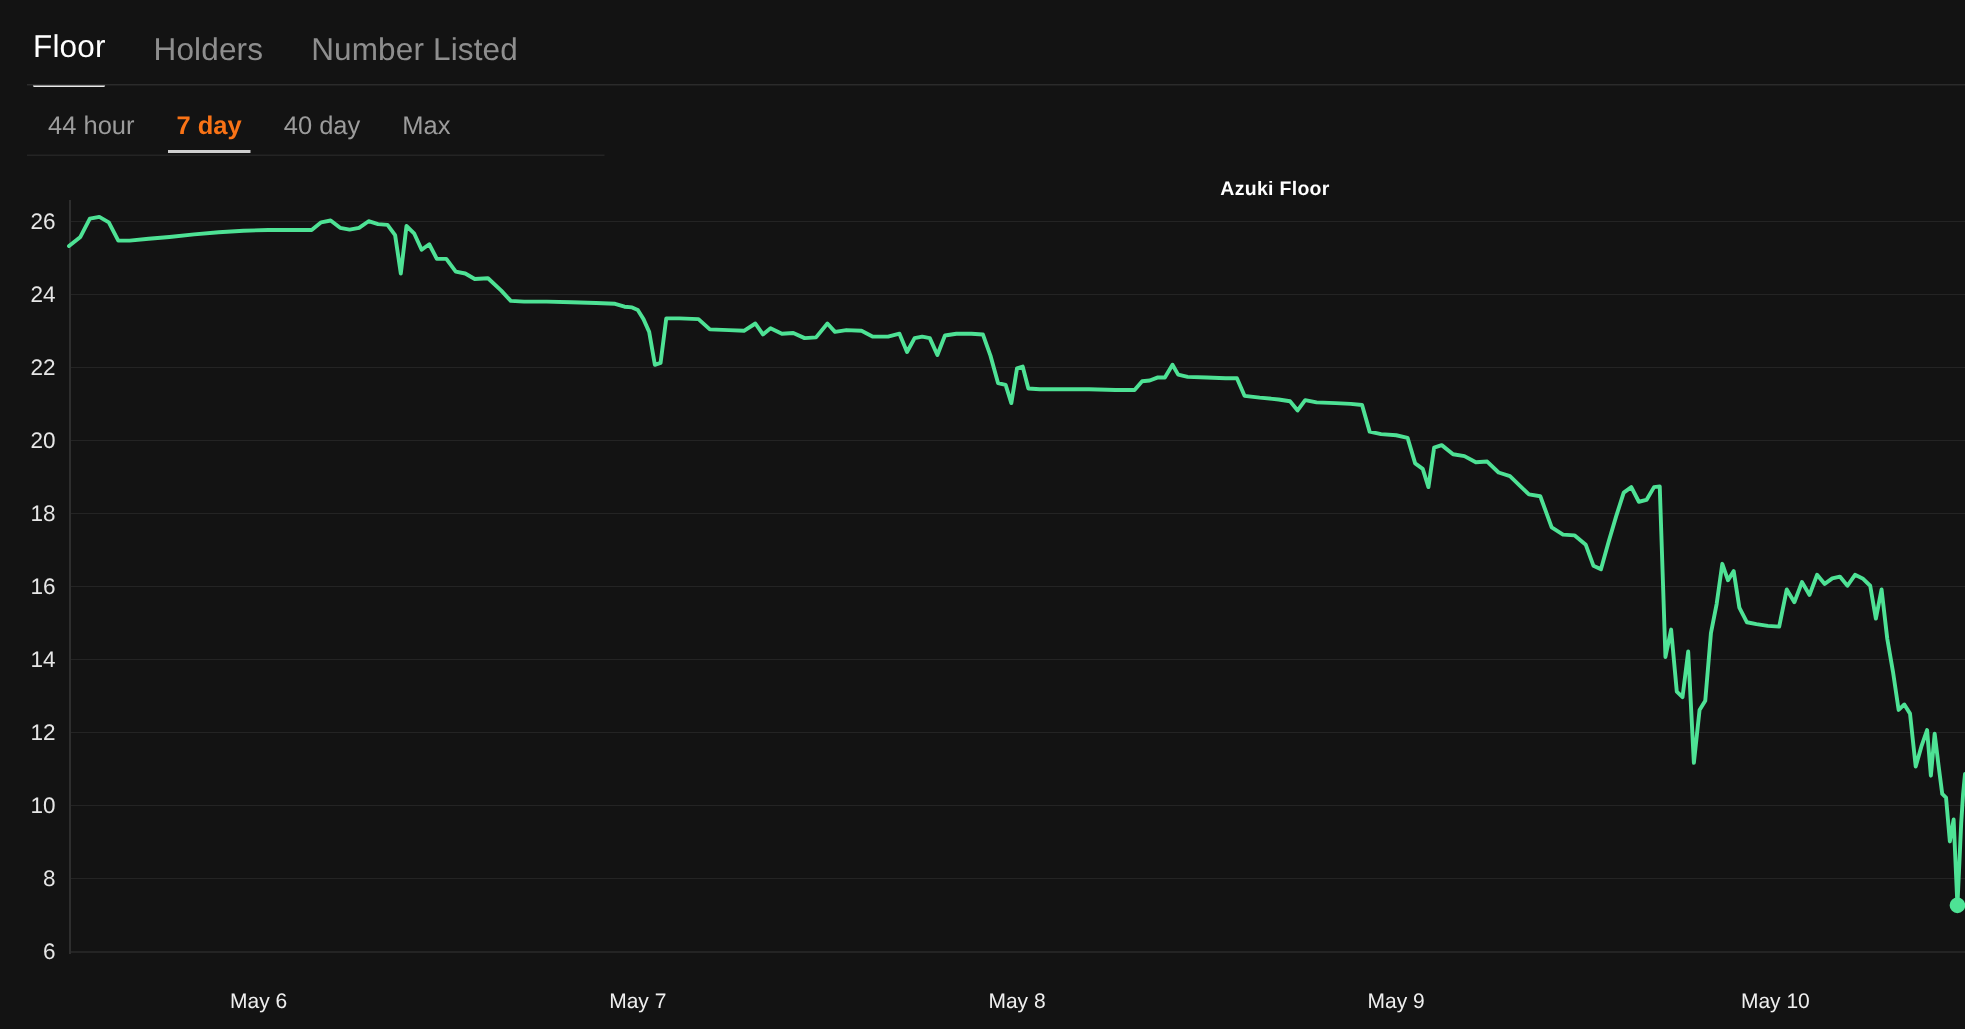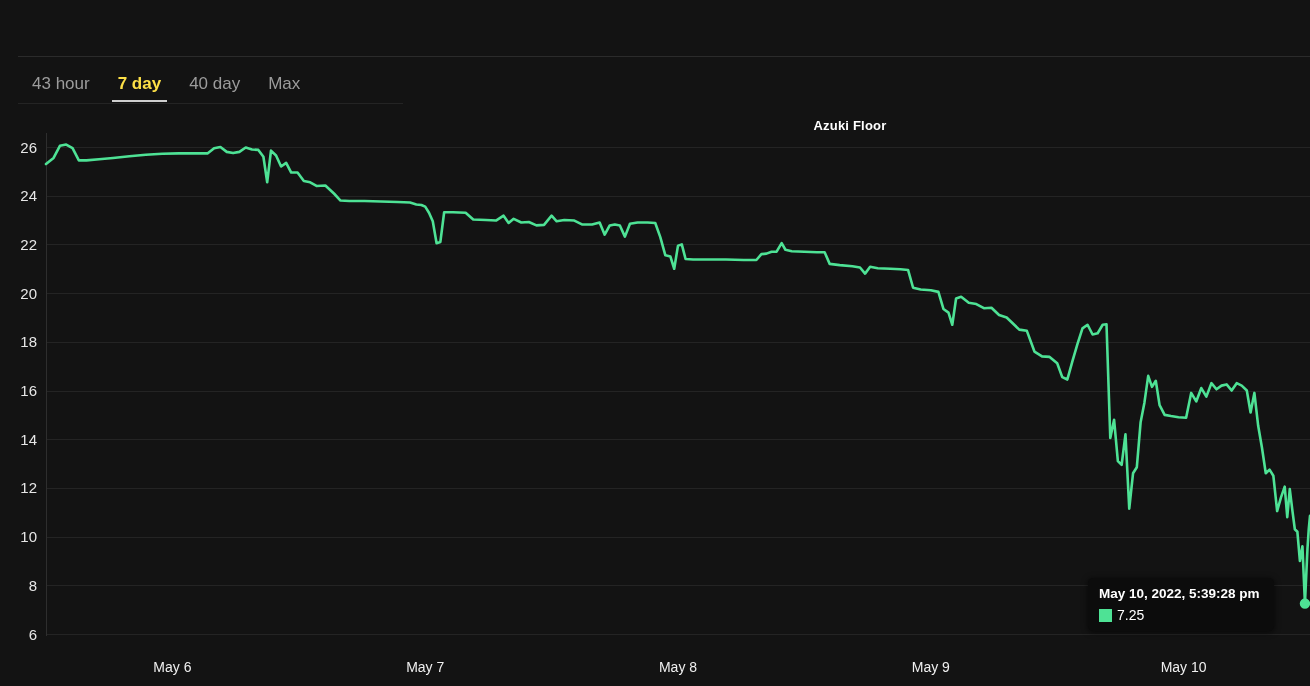--- a/index.html
+++ b/index.html
@@ -37,21 +37,21 @@
   
   .ranges {
     position: absolute; left: 18px; top: 70px;
     display: flex; align-items: center;
   }
   .range {
     font-size: 17px; line-height: 24px; color: #9c9c9c;
     padding: 2px 14px 6px 14px; cursor: pointer; white-space: nowrap;
     position: relative;
   }
-  .range.active { color: #fde047; font-weight: 700; }
+  .range.active { color: #f97316; font-weight: 700; }
   .range.active::after {
     content: ""; position: absolute; left: 8px; right: 8px; bottom: 0;
     height: 2px; background: #cfcfcf;
   }
   .rangedivider {
     position: absolute; left: 18px; top: 103px; width: 385px; height: 1px;
     background: #242424;
   }
 
   
@@ -81,26 +81,37 @@
   .tt-row { display: flex; align-items: center; gap: 5px; margin-top: 4px; }
   .tt-swatch { width: 13px; height: 13px; background: #4ee295; display: block; flex: 0 0 auto; }
   .tt-value { font-size: 14px; color: #ffffff; line-height: 16px; }
 </style>
 </head>
 <body>
 
 <div class="page">
 
   <div class="tabbar">
+    <div class="tabs">
+      <div class="tab active">
+        <span>Floor</span>
+      </div>
+      <div class="tab">
+        <span>Holders</span>
+      </div>
+      <div class="tab">
+        <span>Number Listed</span>
+      </div>
+    </div>
     <div class="tabdivider"></div>
   </div>
 
   <div class="ranges">
     <div class="range">
-      <span>43 hour</span>
+      <span>44 hour</span>
     </div>
     <div class="range active">
       <span>7 day</span>
     </div>
     <div class="range">
       <span>40 day</span>
     </div>
     <div class="range">
       <span>Max</span>
     </div>
@@ -136,21 +147,14 @@
         <text x="172.4" y="566" class="xlabel">May 6</text>
         <text x="425.2" y="566" class="xlabel">May 7</text>
         <text x="678" y="566" class="xlabel">May 8</text>
         <text x="930.8" y="566" class="xlabel">May 9</text>
         <text x="1183.6000000000001" y="566" class="xlabel">May 10</text>
         <polyline points="46.00,58.04 53.58,51.96 59.90,39.78 66.22,38.56 72.54,42.22 78.86,54.39 86.45,54.39 99.09,53.18 112.99,51.96 129.42,50.25 145.86,48.79 162.29,47.82 178.72,47.33 195.15,47.33 207.79,47.33 214.11,42.22 220.43,41.00 226.75,45.87 233.07,47.09 239.39,45.87 245.71,41.49 252.03,43.44 258.35,43.92 263.41,50.74 267.20,76.31 270.99,44.65 276.05,49.52 281.10,60.48 286.16,56.83 291.22,66.57 297.54,66.57 303.86,75.09 310.18,76.31 316.50,79.96 325.34,79.47 334.19,87.75 340.51,94.57 349.36,95.06 364.53,95.06 380.96,95.54 397.39,96.03 410.03,96.52 416.35,98.47 421.41,98.95 425.20,100.66 428.99,106.75 432.78,115.27 436.58,137.18 440.37,135.96 444.16,106.26 453.01,106.26 465.65,106.75 473.23,113.56 485.87,114.05 495.98,114.54 503.57,109.67 508.62,116.97 513.68,112.83 521.26,116.49 528.85,116.00 536.43,119.41 544.02,118.92 551.60,109.67 556.66,115.27 564.24,114.05 574.35,114.54 581.94,118.43 592.05,118.43 599.63,116.49 604.69,128.66 609.74,119.41 614.80,118.43 619.86,119.41 624.91,130.61 629.97,117.70 637.55,116.49 647.66,116.49 655.25,116.97 660.30,131.09 665.36,149.36 670.42,150.57 674.21,162.75 678.00,139.62 681.79,138.40 685.58,153.01 693.17,153.50 708.34,153.50 726.03,153.50 743.73,153.98 756.37,153.98 761.42,148.14 766.48,147.65 771.54,145.71 776.59,145.71 781.65,137.18 785.44,143.76 791.76,145.22 804.40,145.71 817.04,146.19 824.62,146.19 829.68,157.88 839.79,159.10 852.43,160.31 860.02,161.53 865.07,167.62 870.13,160.80 877.71,162.26 890.35,162.75 900.46,163.24 908.05,163.97 913.10,181.74 920.69,183.45 930.80,184.18 938.38,185.88 943.44,202.93 948.50,206.58 952.29,218.75 956.08,192.46 961.14,190.75 968.72,196.84 976.30,198.06 983.89,202.20 991.47,201.71 999.06,209.01 1006.64,211.45 1014.22,218.75 1019.28,223.63 1026.86,224.84 1034.45,245.54 1042.03,250.41 1049.62,250.90 1057.20,257.23 1062.26,271.11 1067.31,273.54 1072.37,255.28 1077.42,238.24 1082.48,222.41 1087.54,218.75 1092.59,228.50 1097.65,227.28 1102.70,218.75 1106.50,218.27 1110.29,331.98 1114.08,313.72 1117.87,355.12 1121.66,358.77 1125.46,328.33 1129.25,402.60 1133.04,367.29 1136.83,361.20 1140.62,316.16 1144.42,296.68 1148.21,269.89 1152.00,280.85 1155.79,274.76 1159.58,299.11 1164.64,308.85 1170.96,310.07 1178.54,311.28 1186.13,311.77 1191.18,286.94 1196.24,295.46 1201.30,282.06 1206.35,290.59 1211.41,277.19 1216.46,283.28 1221.52,279.63 1226.58,278.41 1231.63,284.50 1236.69,277.19 1241.74,279.63 1246.80,284.50 1250.59,306.42 1254.38,286.94 1258.18,319.81 1261.97,341.72 1265.76,367.29 1269.55,363.64 1273.34,369.73 1277.14,405.03 1280.93,391.64 1284.72,380.68 1287.25,411.12 1289.78,383.12 1292.30,403.81 1294.83,423.29 1297.36,425.73 1299.89,454.95 1302.42,440.34 1304.94,497.56 1307.47,442.77 1308.74,423.29 1310.00,409.90" stroke="#4ee295" class="series"></polyline>
         <circle cx="1304.944" cy="497.5625" r="4.2" fill="#4ee295" stroke="#4ee295" stroke-width="2"></circle>
       </svg>
   </div>
 
-  <div class="tooltip">
-    <div class="tt-title">May 10, 2022, 5:39:28 pm</div>
-    <div class="tt-row">
-      <span class="tt-swatch"></span>
-      <span class="tt-value">7.25</span>
-    </div>
-  </div>
 
 </div>
 
 </body></html>

